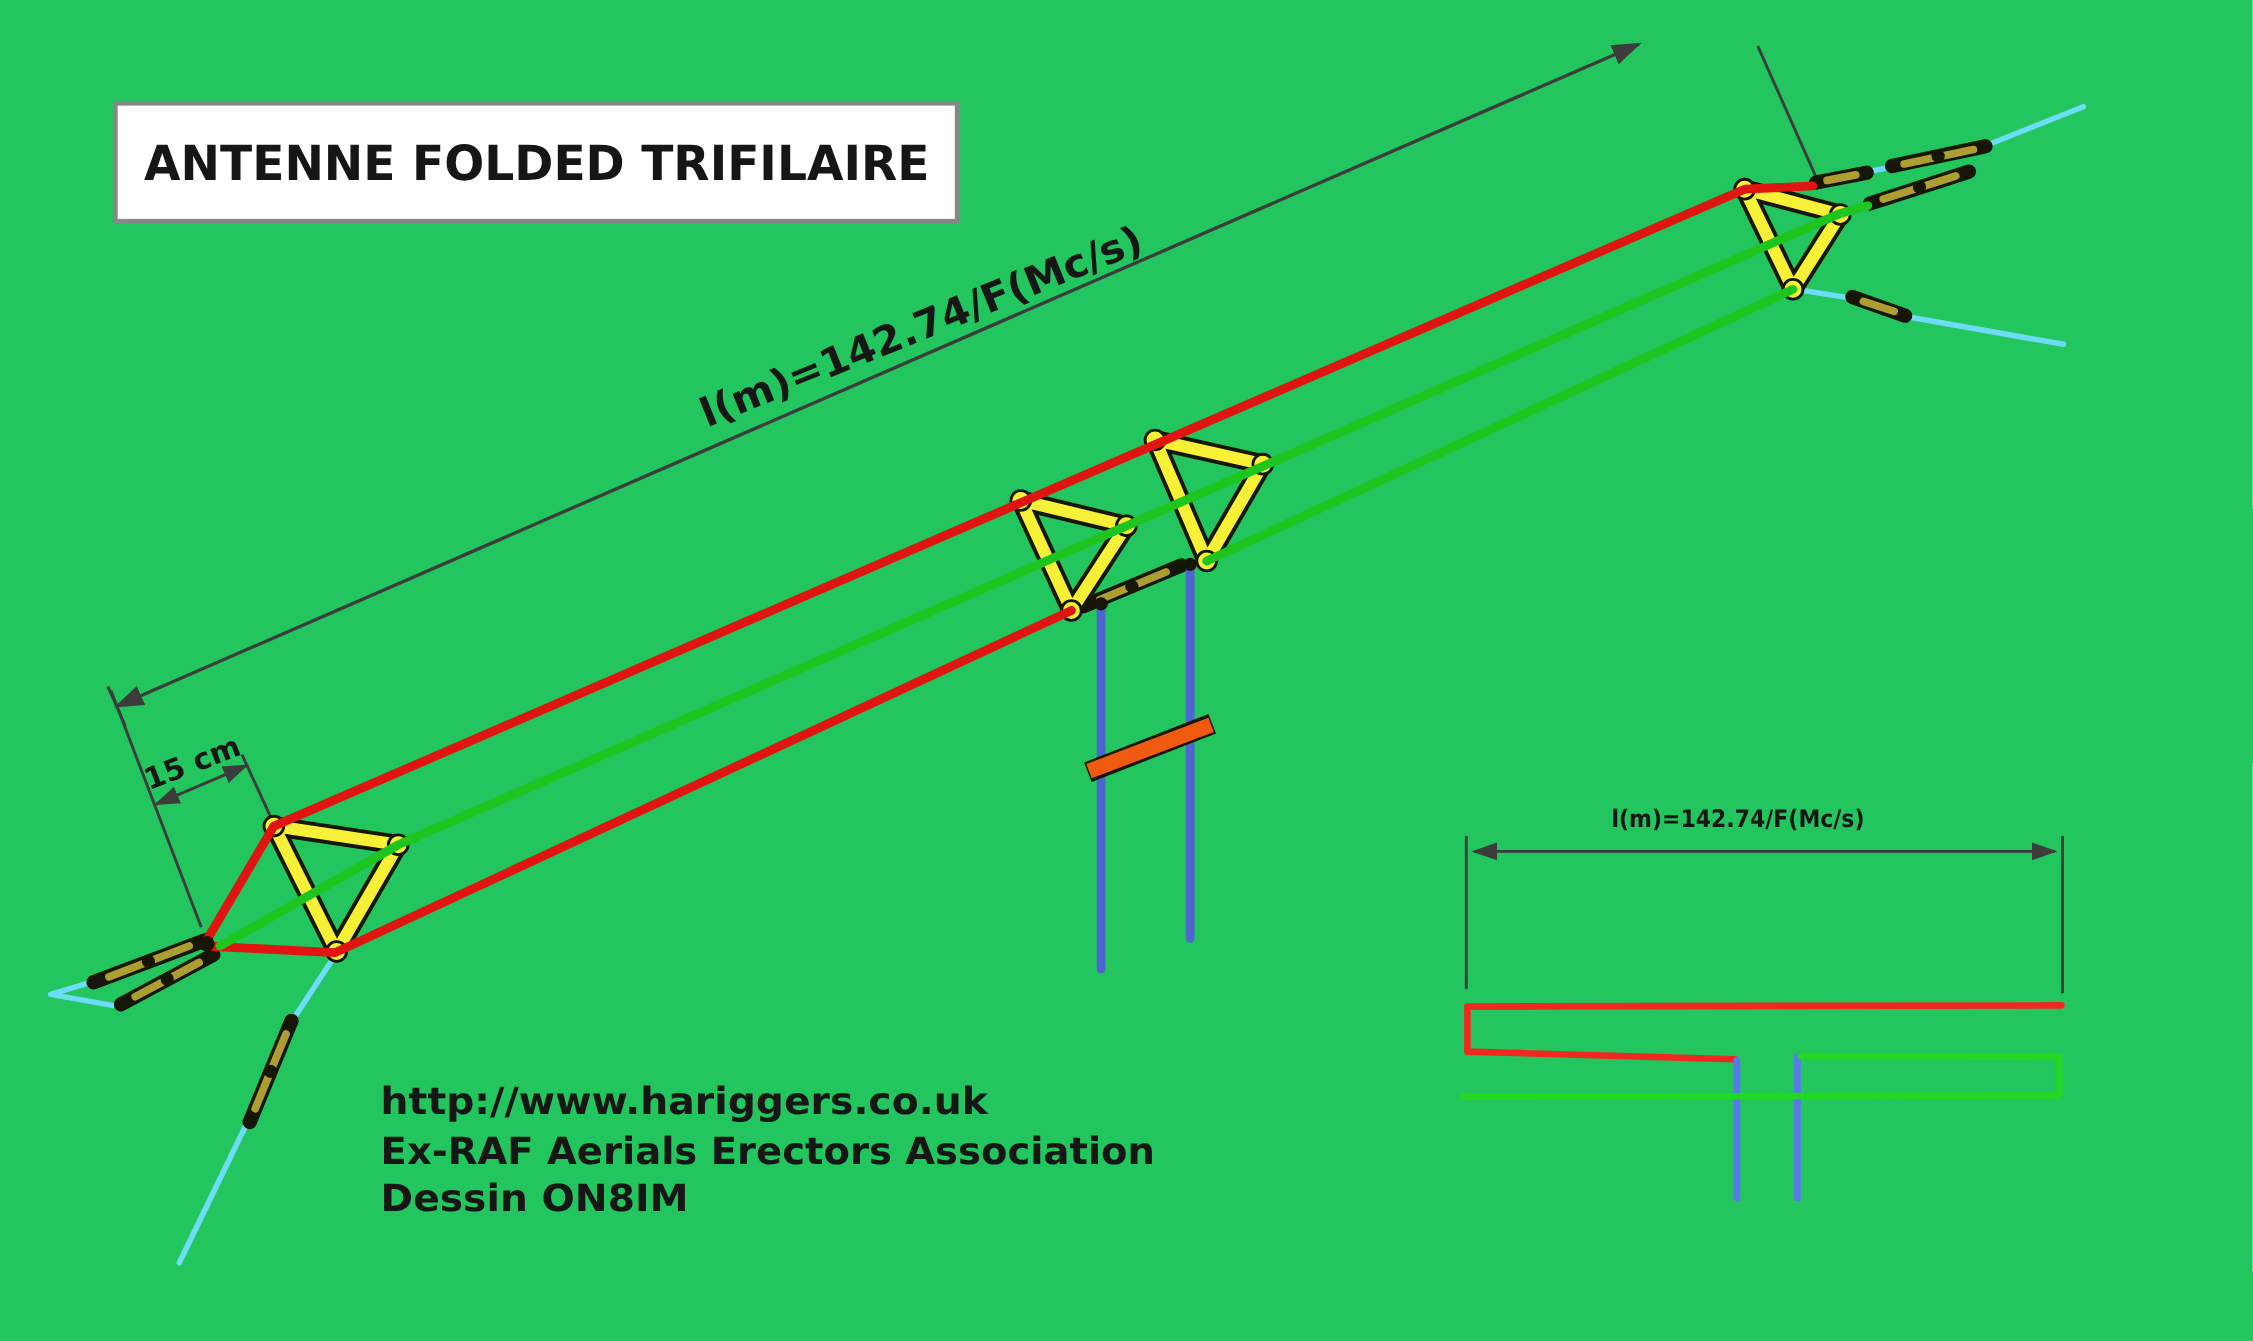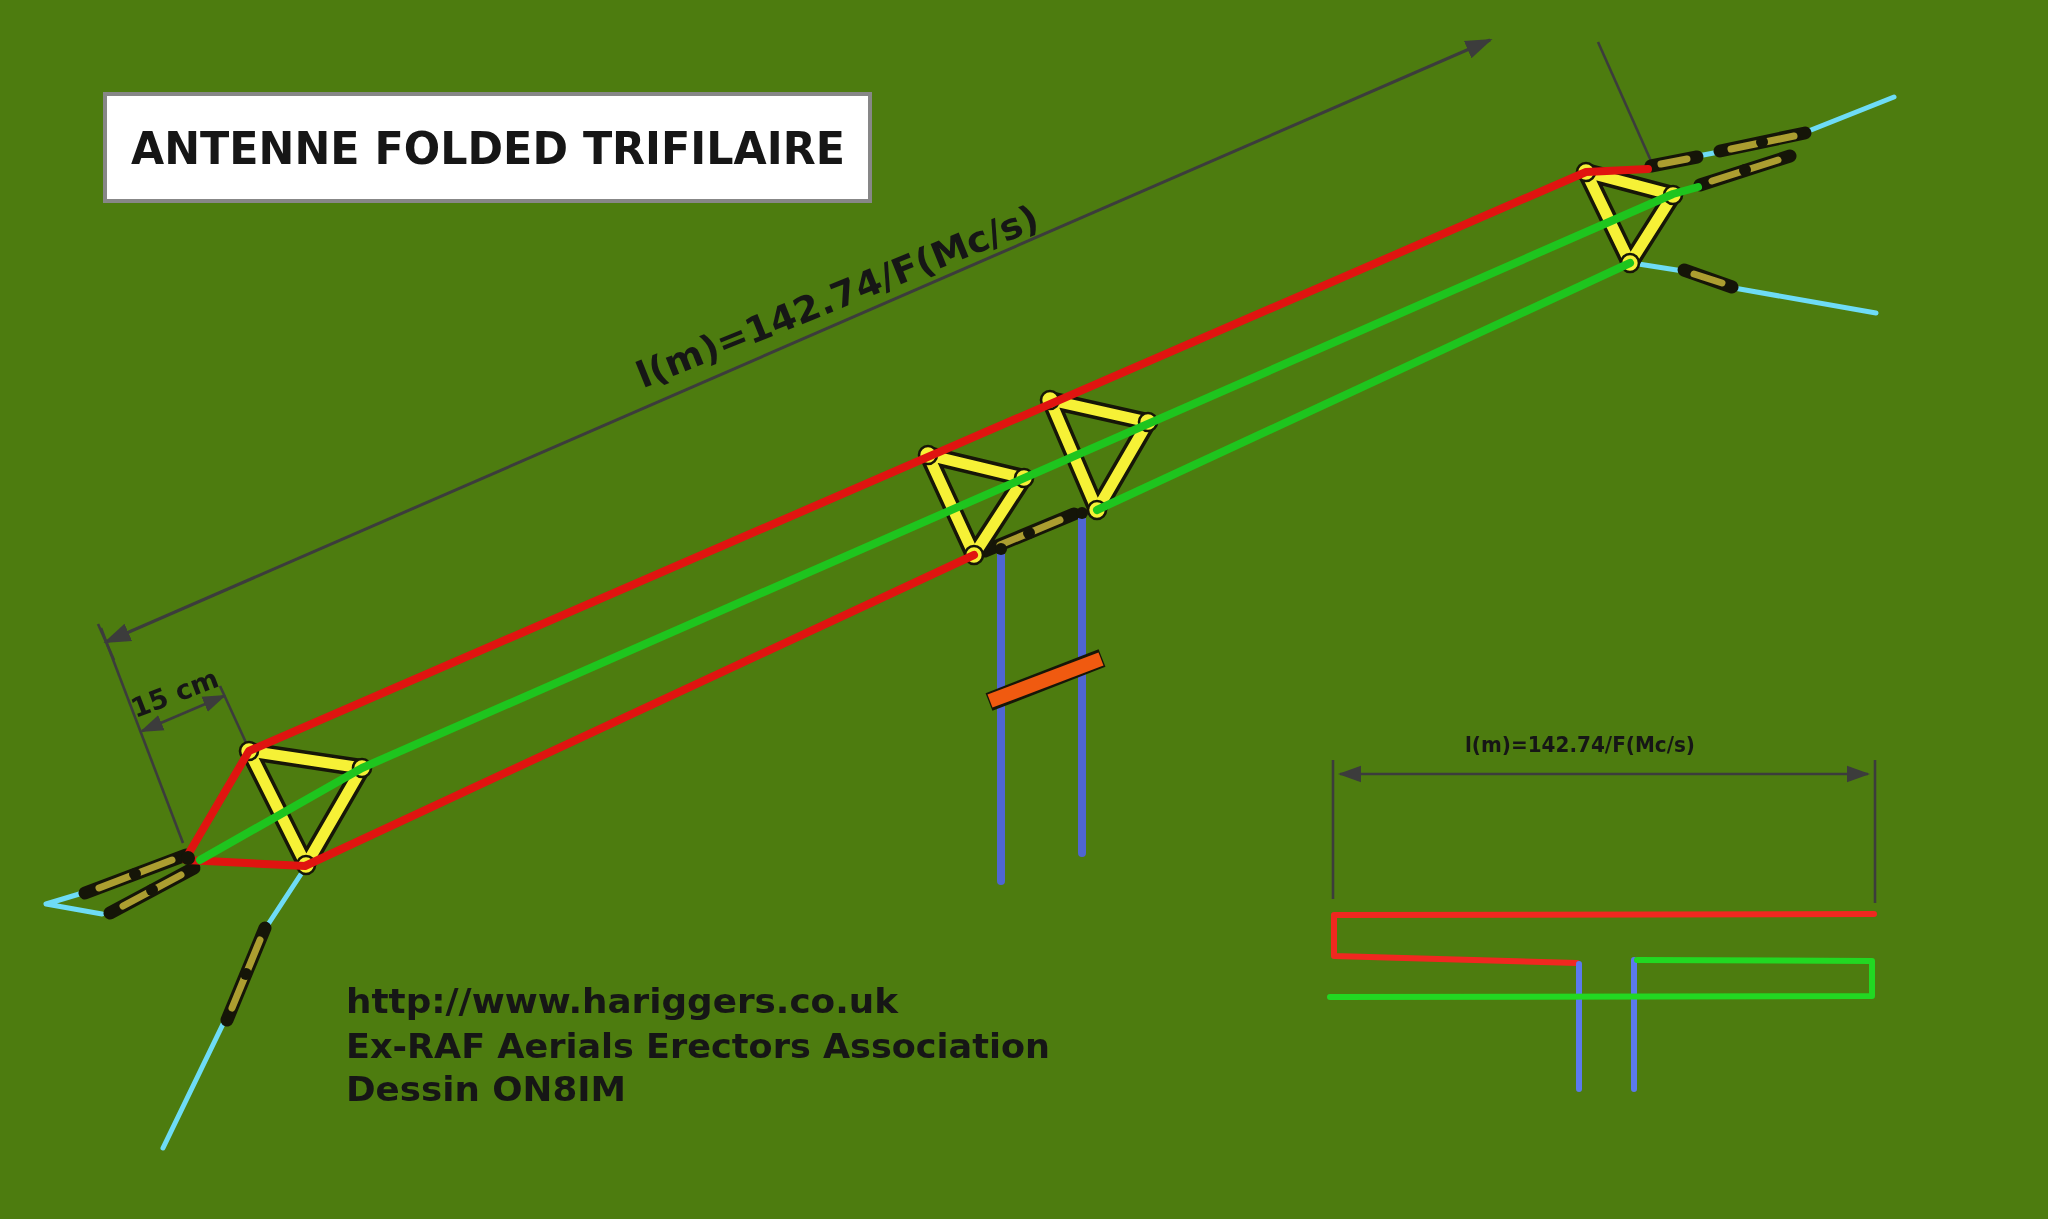--- a/index.html
+++ b/index.html
@@ -1,16 +1,16 @@
 <!DOCTYPE html>
 <html><head>
 <meta charset="utf-8">
 <style>
   html,body{margin:0;padding:0;background:#ffffff;}
-  .stage{position:relative;width:2048px;height:1219px;background:#4d7c0f;overflow:hidden;
+  .stage{position:relative;width:2048px;height:1219px;background:#22c55e;overflow:hidden;
          font-family:"DejaVu Sans","Liberation Sans",sans-serif;}
   svg text{font-family:"DejaVu Sans","Liberation Sans",sans-serif;font-weight:bold;fill:#161616;}
   .dim{stroke:#3c3c3c;stroke-width:3;fill:none;}
   .dimthin{stroke:#3c3c3c;stroke-width:2.6;fill:none;}
   .wire-red{stroke:#e01410;stroke-width:8;fill:none;stroke-linecap:round;stroke-linejoin:round;}
   .wire-green{stroke:#1ec51e;stroke-width:8;fill:none;stroke-linecap:round;stroke-linejoin:round;}
   .guy{stroke:#6edcf6;stroke-width:5;fill:none;stroke-linecap:round;stroke-linejoin:round;}
   .ins-black{stroke:#151508;stroke-width:13;fill:none;stroke-linecap:round;}
   .ins-olive{stroke:#ac9e30;stroke-width:7;fill:none;stroke-linecap:round;}
   .tri-outline{stroke:#161608;stroke-width:18;fill:none;stroke-linejoin:round;stroke-linecap:round;}

